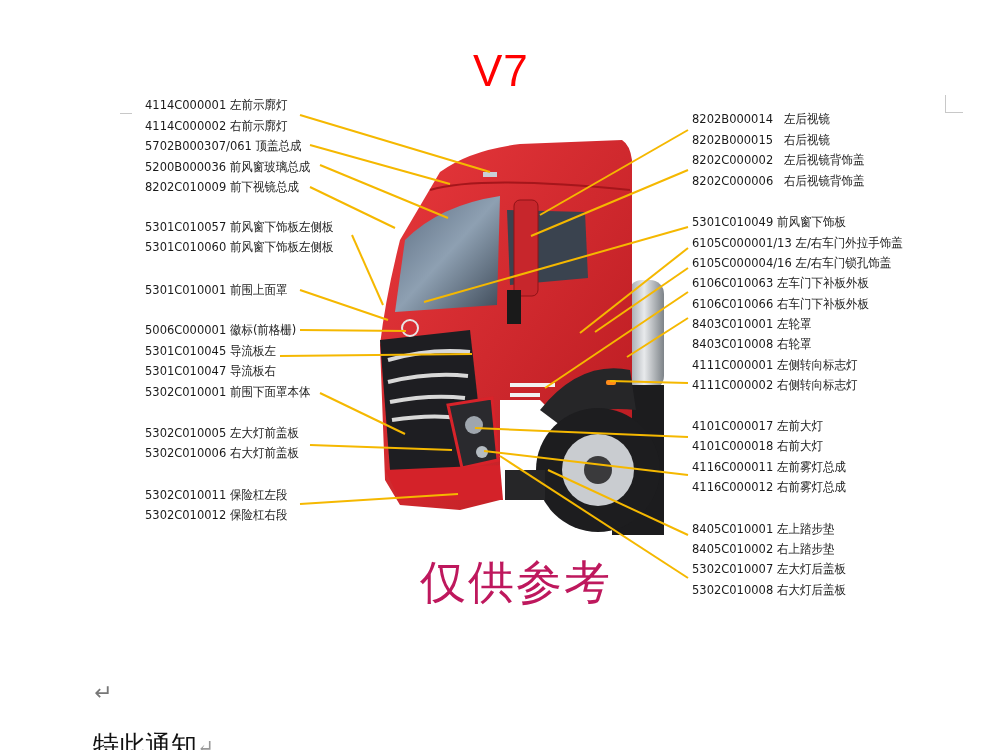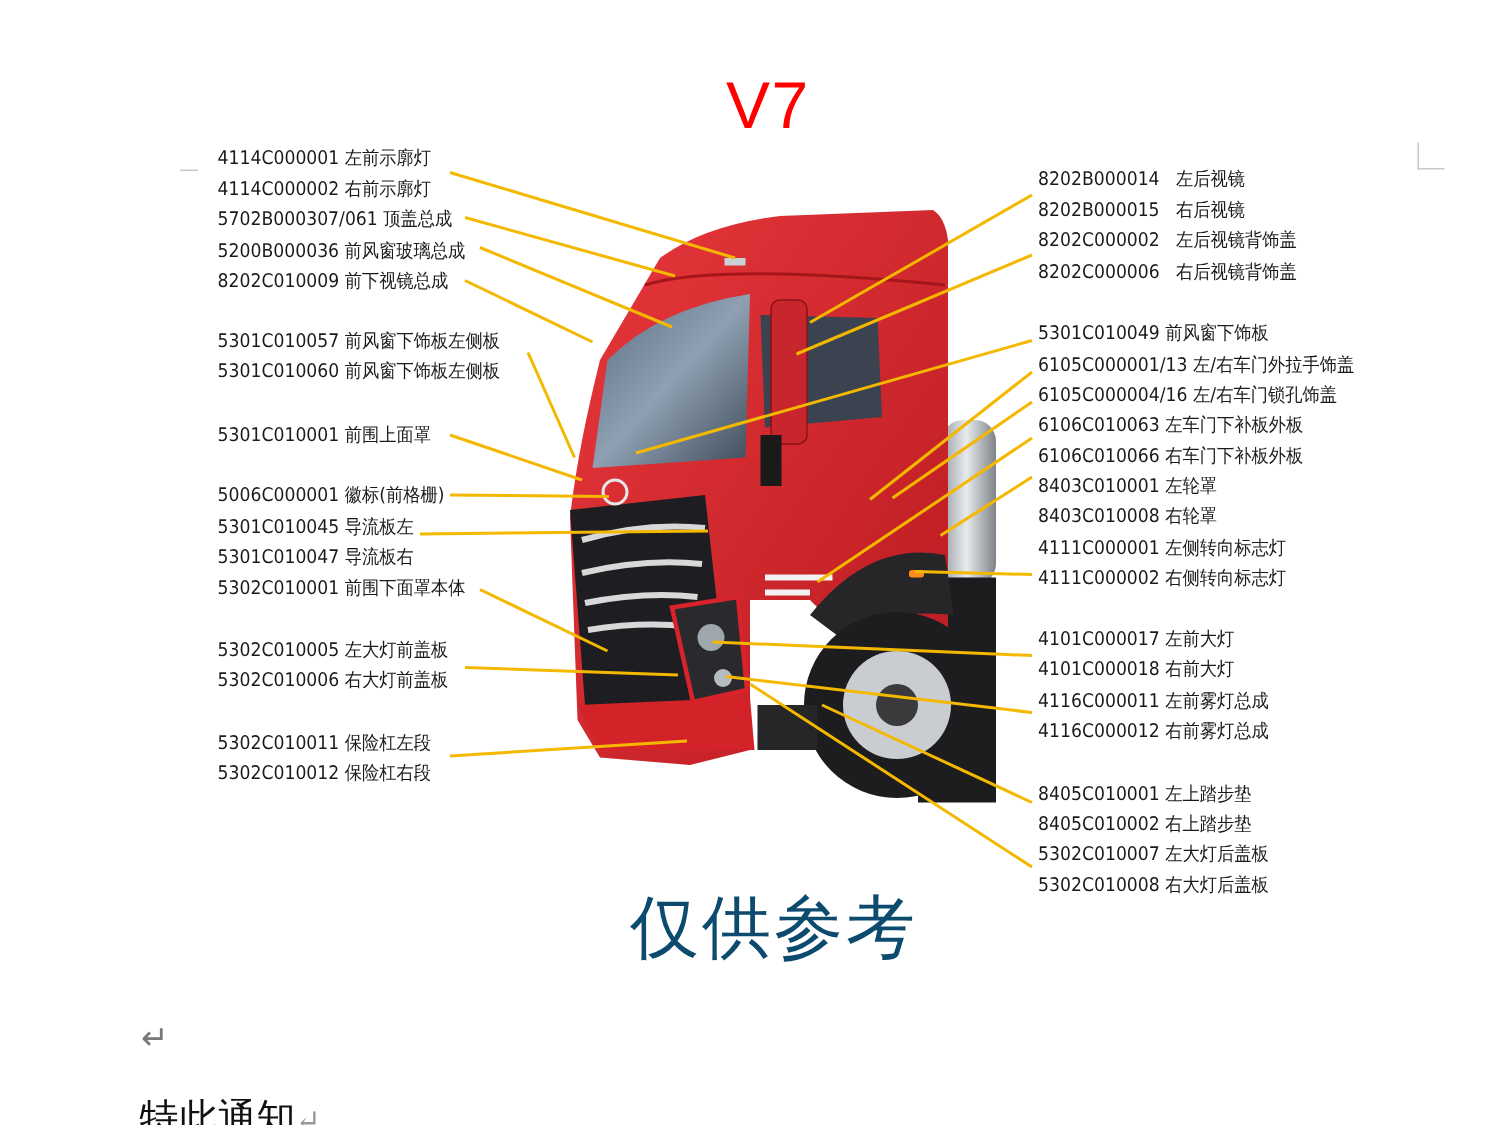--- a/index.html
+++ b/index.html
@@ -1,40 +1,40 @@
 <!DOCTYPE html>
 <html><head>
 <meta charset="utf-8">
 <style>
   html, body { margin: 0; padding: 0; }
   body {
     width: 1000px; height: 750px; overflow: hidden; background: #ffffff;
     position: relative; font-family: "DejaVu Sans", sans-serif;
   }
   .title-v7 {
-    position: absolute; left: 484px; top: 46px; width: 60px;
+    position: absolute; left: 473px; top: 46px; width: 60px;
     font-family: "Liberation Sans", sans-serif; font-size: 44px; color: #ff0000;
     letter-spacing: 1px;
   }
   .corner-mark { position: absolute; border-color: #c8c8c8; border-style: solid; }
   .corner-left { left: 120px; top: 113px; width: 12px; height: 0; border-width: 1px 0 0 0; }
   .corner-right { left: 945px; top: 95px; width: 17px; height: 17px; border-width: 0 0 1px 1px; }
 
   .label {
     position: absolute; font-size: 12.5px; color: #1a1a1a; white-space: nowrap; line-height: 20px;
     font-family: "DejaVu Sans", sans-serif; transform: scaleX(0.92); transform-origin: left center;
   }
   .label .code { margin-right: 4px; }
   .label.right .code { display: inline-block; }
 
   svg.diagram { position: absolute; left: 0; top: 0; }
 
   .watermark {
-    position: absolute; left: 420px; top: 588px;
-    font-family: "DejaVu Sans", sans-serif; font-size: 46px; color: #0c4a6e; letter-spacing: 2px;
+    position: absolute; left: 420px; top: 552px;
+    font-family: "DejaVu Sans", sans-serif; font-size: 46px; color: #be185d; letter-spacing: 2px;
   }
   .para-mark {
     position: absolute; left: 94px; top: 680px; font-size: 22px; color: #777; font-family: "DejaVu Sans", sans-serif;
   }
   .notice {
     position: absolute; left: 93px; top: 728px; font-size: 26px; color: #111;
     font-family: "DejaVu Serif", serif;
   }
   .notice .ret { color: #999; font-size: 20px; }
 </style>

